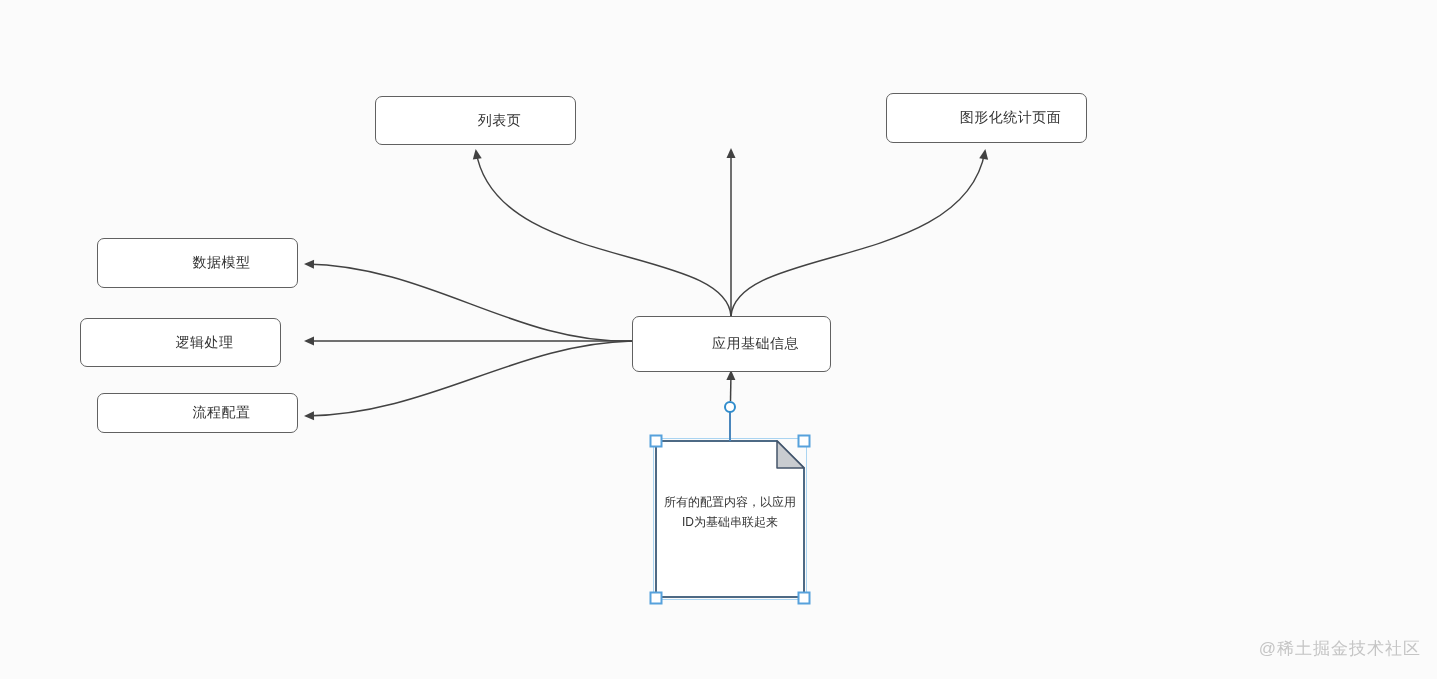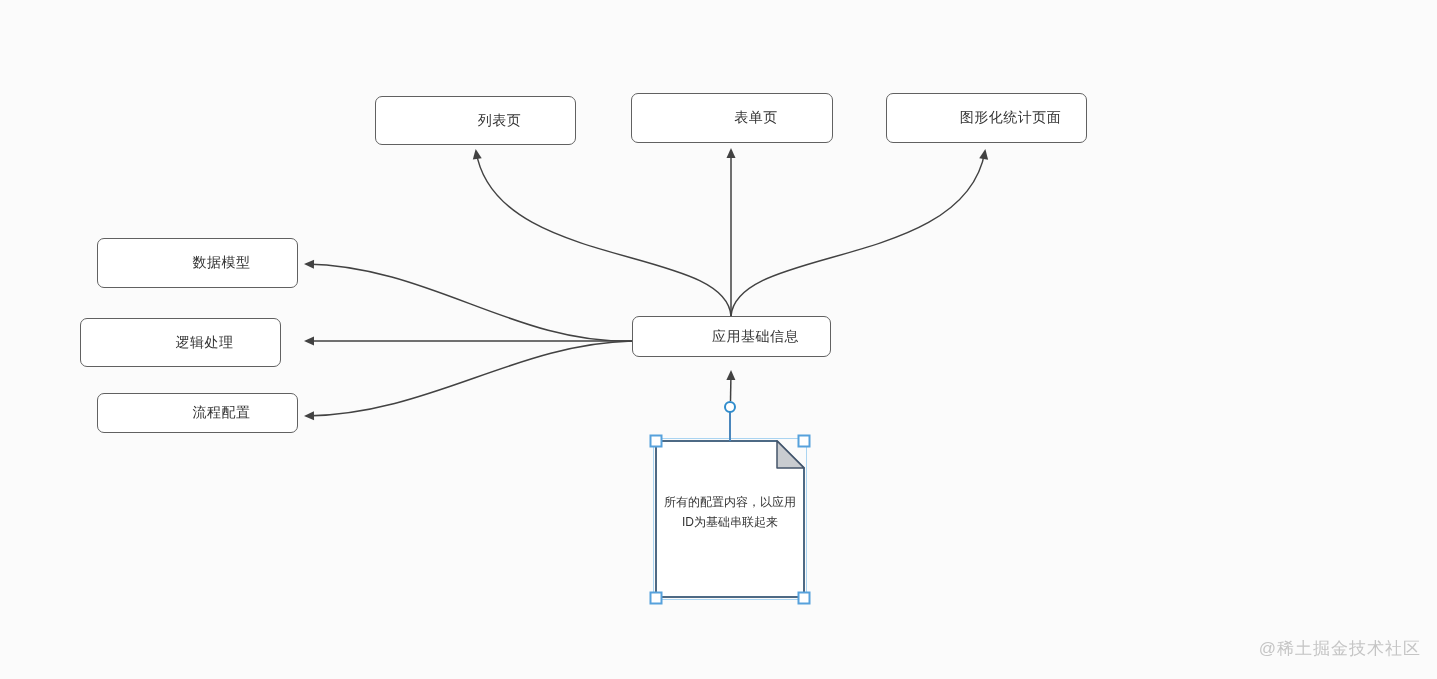--- a/index.html
+++ b/index.html
@@ -68,38 +68,35 @@
 
     <rect class="sel-handle" x="650.5" y="435.5" width="11" height="11"></rect>
     <rect class="sel-handle" x="798.5" y="435.5" width="11" height="11"></rect>
     <rect class="sel-handle" x="650.5" y="592.5" width="11" height="11"></rect>
     <rect class="sel-handle" x="798.5" y="592.5" width="11" height="11"></rect>
   </svg>
 
   <div class="node" style="left:375px;top:96px;width:201px;height:49px;">
     <span>列表页</span>
   </div>
-  <div class="node" style="left:631px;top:93px;width:202px;height:50px;">
-    <span>表单页</span>
-  </div>
   <div class="node" style="left:886px;top:93px;width:201px;height:50px;">
     <span>图形化统计页面</span>
   </div>
 
   <div class="node" style="left:97px;top:238px;width:201px;height:50px;">
     <span>数据模型</span>
   </div>
   <div class="node" style="left:80px;top:318px;width:201px;height:49px;">
     <span>逻辑处理</span>
   </div>
   <div class="node" style="left:97px;top:393px;width:201px;height:40px;">
     <span>流程配置</span>
   </div>
 
-  <div class="node" style="left:632px;top:316px;width:199px;height:41px;">
+  <div class="node" style="left:632px;top:316px;width:199px;height:56px;">
     <span>应用基础信息</span>
   </div>
 
   <div class="note-text">
     <span>所有的配置内容，以应用</span>
     <span>ID为基础串联起来</span>
   </div>
 
   <div class="watermark">@稀土掘金技术社区</div>
 

